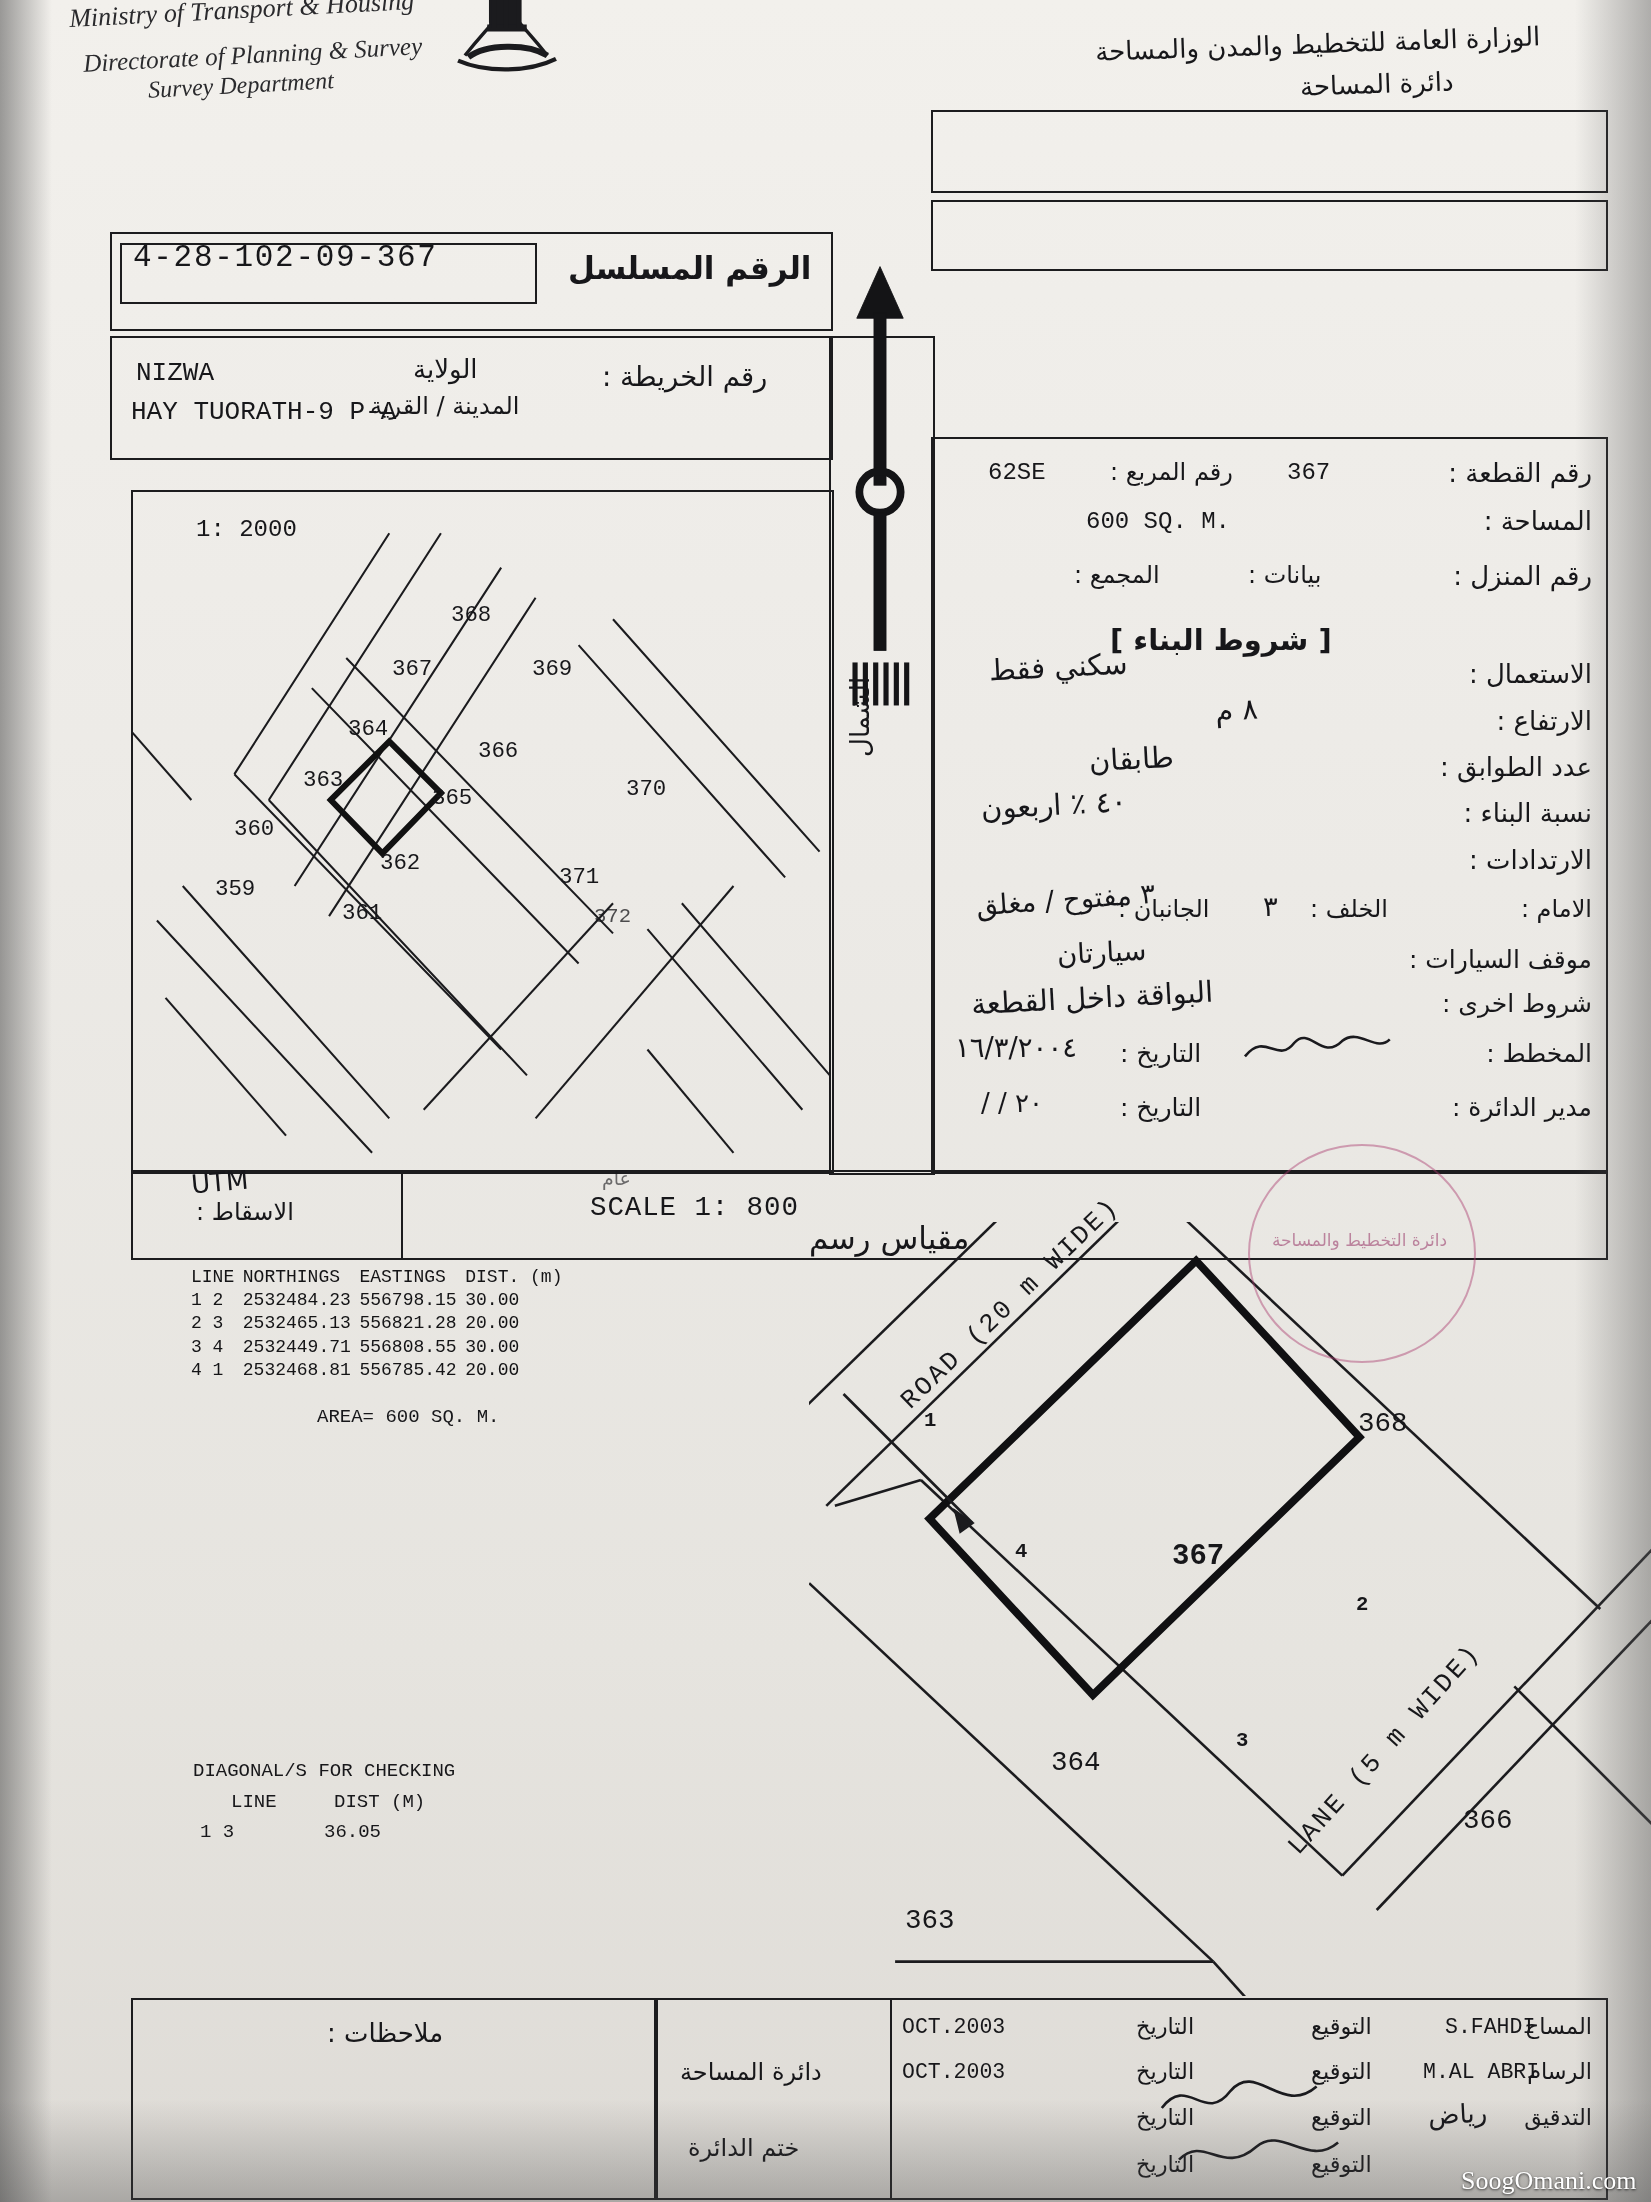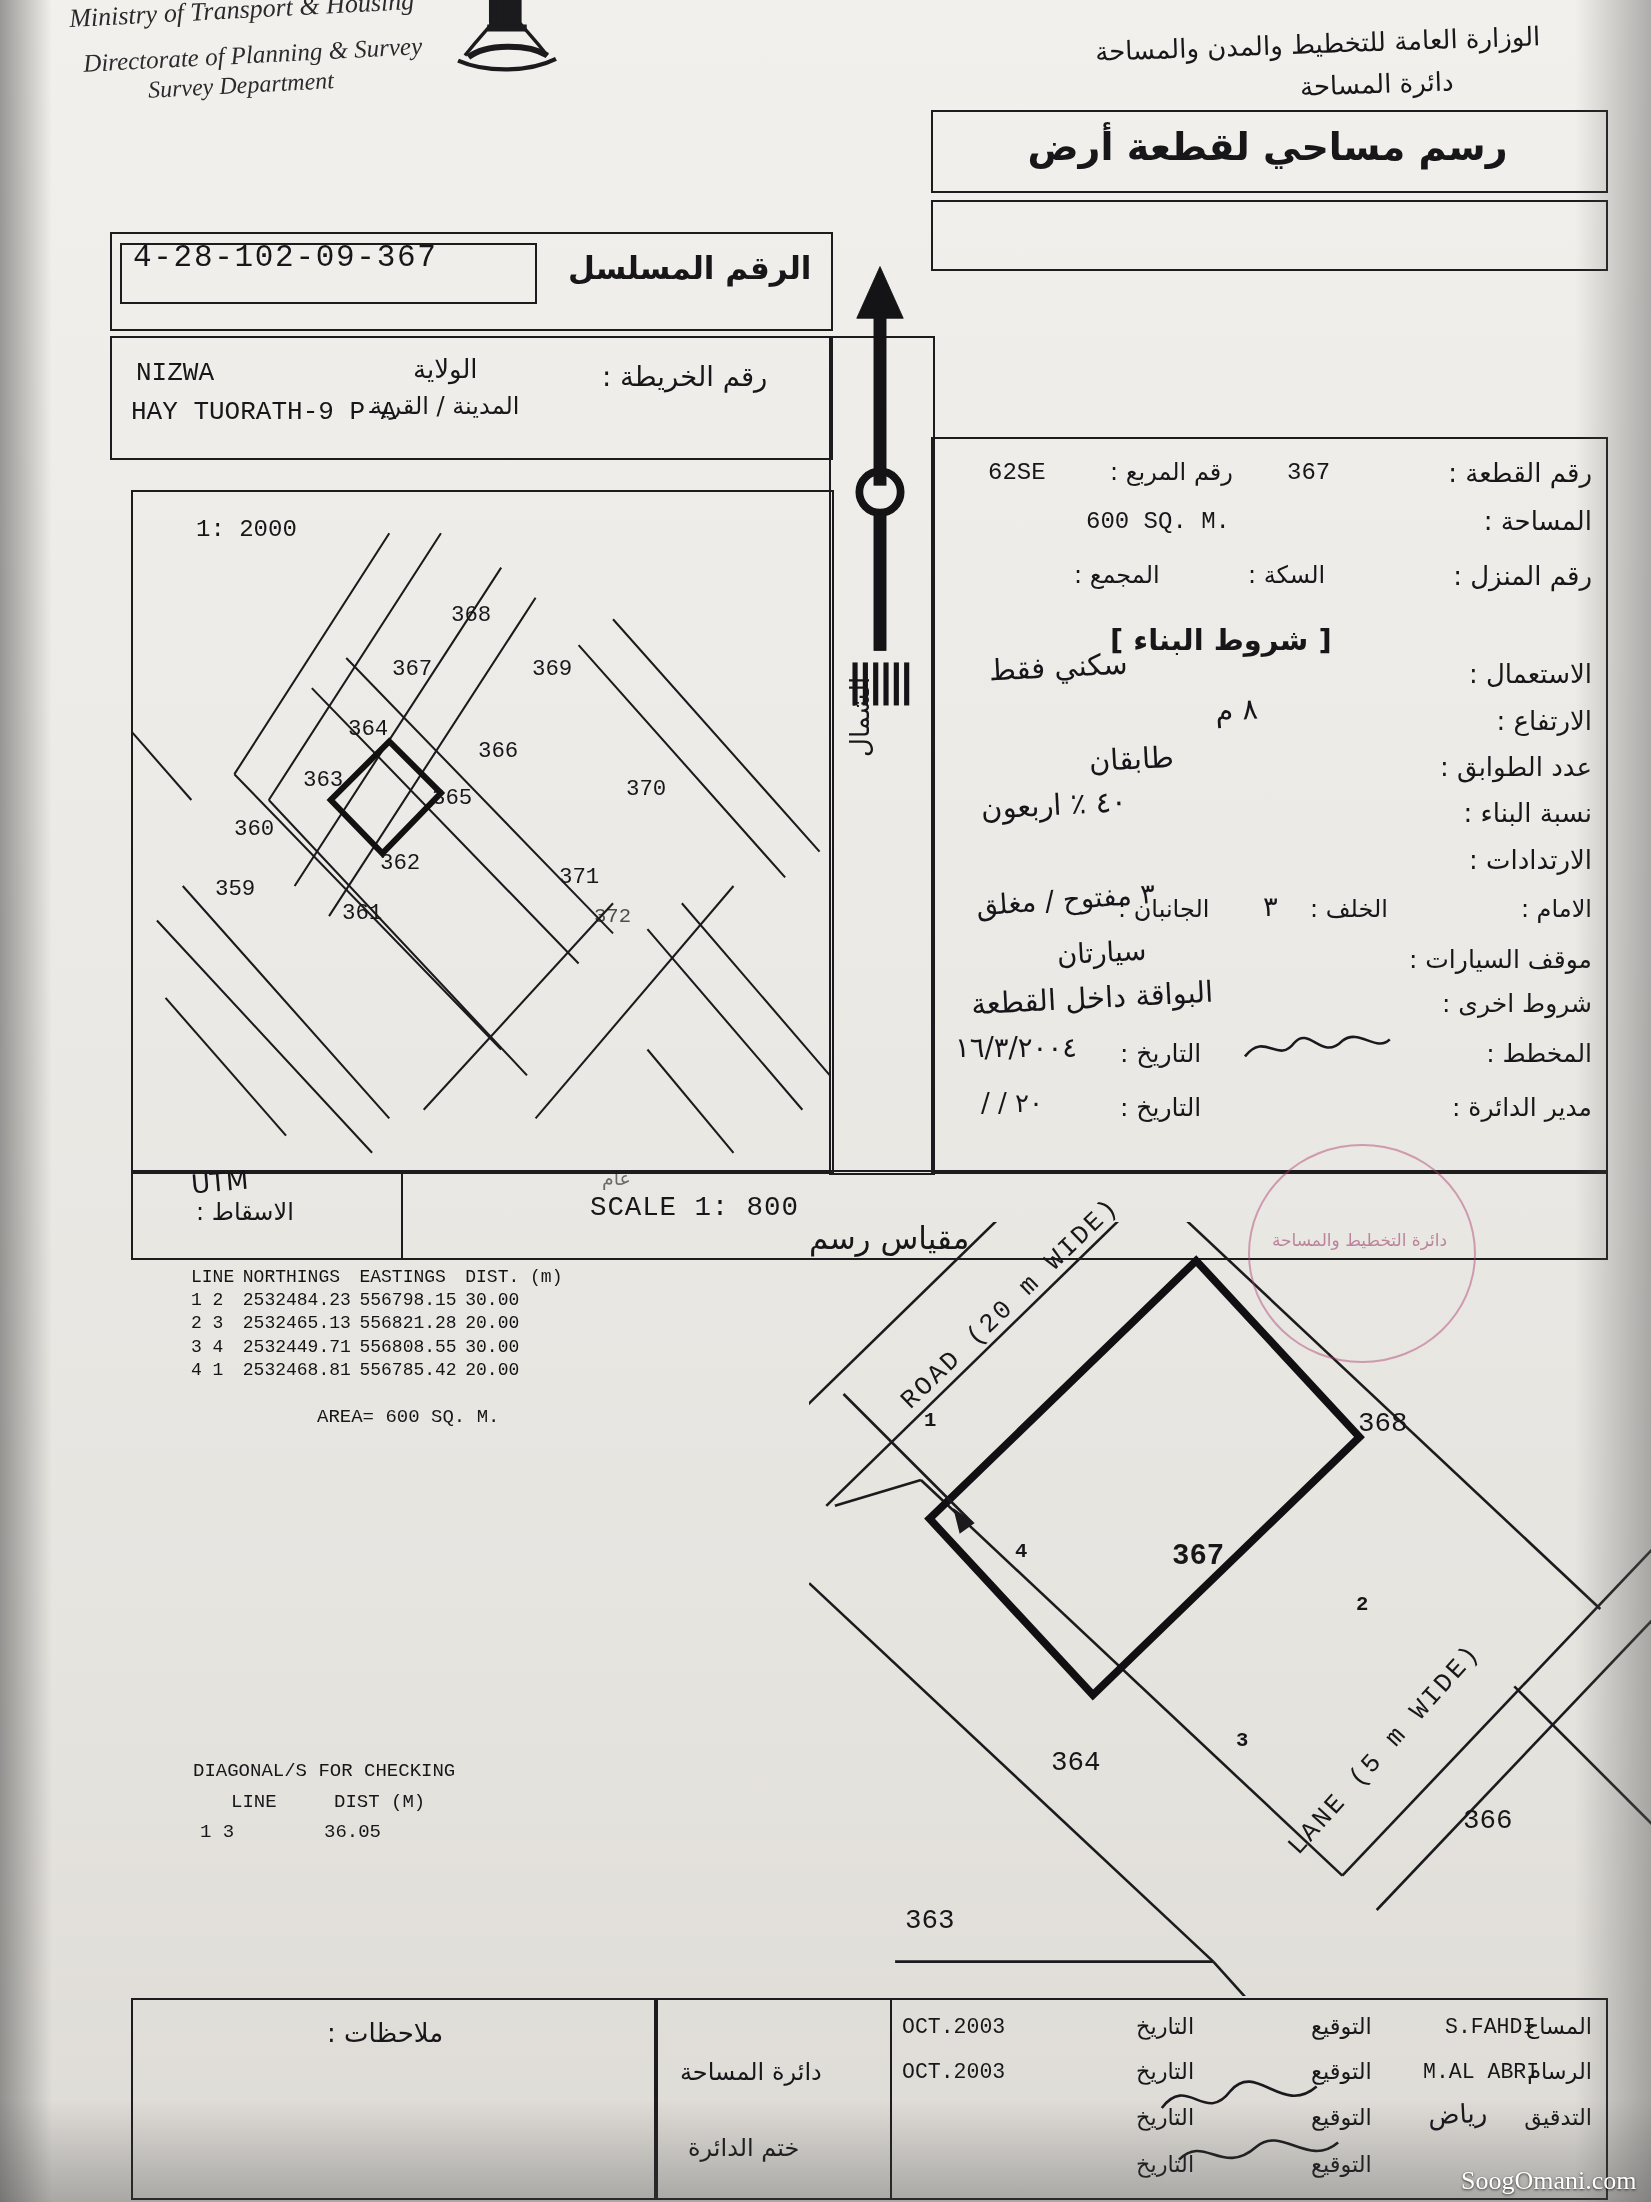--- a/index.html
+++ b/index.html
@@ -49,21 +49,20 @@
       <path d="M62 52 L108 52" stroke-width="8"></path>
       <path d="M70 52 L70 14 M84 52 L84 8 M98 52 L98 14" stroke-width="5"></path>
       <path d="M28 90 C60 104, 110 104, 142 88" stroke-width="5"></path>
     </g>
   </svg>
 
   <div class="ar ink" style="position:absolute;right:112px;top:29px;font-size:26px;font-family:'DejaVu Sans',sans-serif;transform:rotate(-2deg);">الوزارة العامة للتخطيط والمدن والمساحة</div>
   <div class="ar ink" style="position:absolute;right:198px;top:69px;font-size:26px;font-family:'DejaVu Sans',sans-serif;transform:rotate(-2deg);">دائرة المساحة</div>
 
   <div class="box" style="left:931px;top:110px;width:673px;height:79px;"></div>
-  <div class="ar ink title-ar" style="position:absolute;left:931px;top:125px;width:673px;text-align:center;font-size:38px;">رسم مساحي لقطعة أرض</div>
 
   <div class="box" style="left:931px;top:200px;width:673px;height:67px;"></div>
 
   <div class="box" style="left:110px;top:232px;width:719px;height:95px;border-width:2.6px;"></div>
   <div class="box" style="left:120px;top:243px;width:413px;height:57px;"></div>
   <div class="mono ink" style="position:absolute;left:133px;top:240px;font-size:31px;letter-spacing:1.7px;">4-28-102-09-367</div>
   <div class="ar ink" style="position:absolute;left:568px;top:250px;font-size:31px;font-weight:bold;">الرقم المسلسل</div>
 
   <div class="box" style="left:110px;top:336px;width:719px;height:120px;"></div>
   <div class="ar ink" style="position:absolute;left:602px;top:360px;font-size:27.5px;">رقم الخريطة :</div>
@@ -133,21 +132,21 @@
 
   <div class="ar ink" style="position:absolute;right:60px;top:458px;font-size:26px;">رقم القطعة :</div>
   <div class="mono ink" style="position:absolute;left:1287px;top:459px;font-size:24px;">367</div>
   <div class="ar ink" style="position:absolute;left:1110px;top:458px;font-size:24px;">رقم المربع :</div>
   <div class="mono ink" style="position:absolute;left:988px;top:459px;font-size:24px;">62SE</div>
 
   <div class="ar ink" style="position:absolute;right:60px;top:506px;font-size:26px;">المساحة :</div>
   <div class="mono ink" style="position:absolute;left:1086px;top:508px;font-size:24px;">600 SQ. M.</div>
 
   <div class="ar ink" style="position:absolute;right:60px;top:561px;font-size:26px;">رقم المنزل :</div>
-  <div class="ar ink" style="position:absolute;left:1248px;top:561px;font-size:24px;">السكة :</div>
+  <div class="ar ink" style="position:absolute;left:1248px;top:561px;font-size:24px;">بيانات :</div>
   <div class="ar ink" style="position:absolute;left:1074px;top:561px;font-size:24px;">المجمع :</div>
 
   <div class="ar ink" style="position:absolute;left:1110px;top:623px;font-size:29px;font-weight:bold;">[ شروط البناء ]</div>
 
   <div class="ar ink" style="position:absolute;right:60px;top:659px;font-size:26px;">الاستعمال :</div>
   <div class="ar hand" style="position:absolute;left:989px;top:650px;font-size:29px;transform:rotate(-3deg);">سكني فقط</div>
 
   <div class="ar ink" style="position:absolute;right:60px;top:706px;font-size:26px;">الارتفاع :</div>
   <div class="ar hand" style="position:absolute;left:1215px;top:693px;font-size:29px;transform:rotate(-4deg);">٨ م</div>
 

